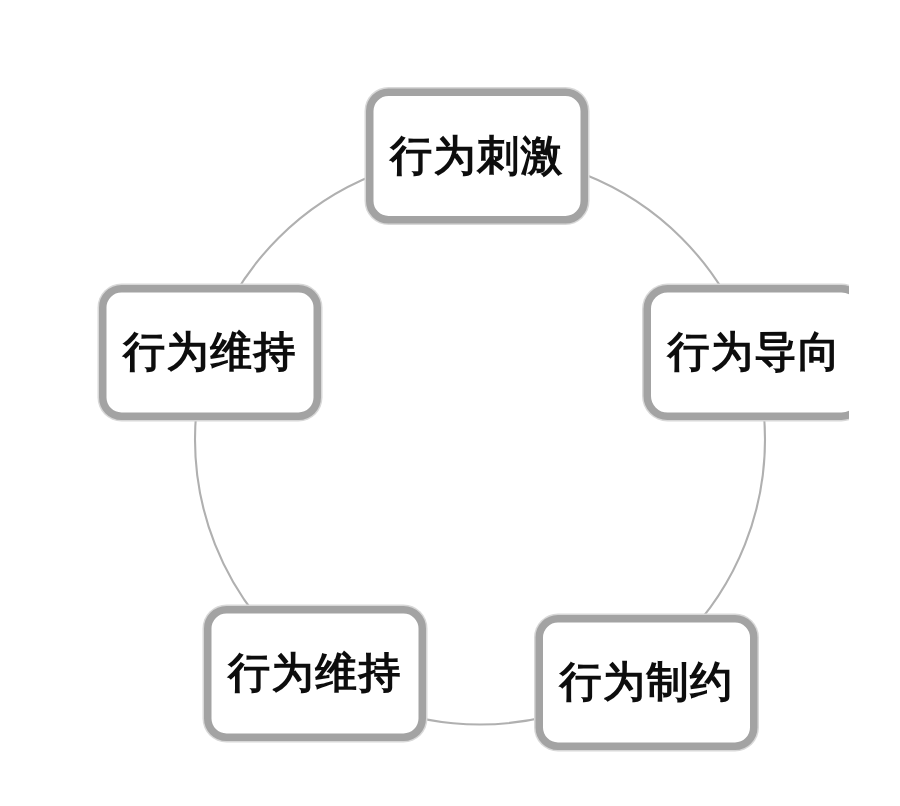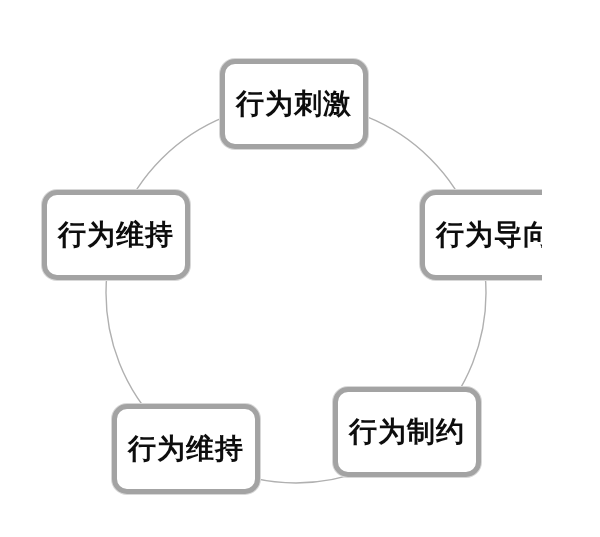--- a/index.html
+++ b/index.html
@@ -7,20 +7,21 @@
     padding: 0;
     background: #ffffff;
   }
   .canvas {
     position: relative;
     width: 542px;
     height: 537px;
     background: #ffffff;
     overflow: hidden;
     font-family: "Liberation Serif", "DejaVu Serif", serif;
+    margin-left: 24px;
   }
   .cycle-svg {
     position: absolute;
     left: 0;
     top: 0;
     width: 600px;
     height: 537px;
   }
   .node {
     position: absolute;
@@ -35,22 +36,22 @@
     align-items: center;
     justify-content: center;
     font-size: 28px;
     font-weight: 700;
     color: #0d0d0d;
     letter-spacing: 1px;
     z-index: 2;
     white-space: nowrap;
   }
   .node-top          { left: 220px; top:  59px; }
-  .node-right        { left: 420px; top: 190px; border-radius: 16px; }
-  .node-bottom-right { left: 333px; top: 387px; text-align: center; }
+  .node-right        { left: 405px; top: 190px; border-radius: 16px; }
+  .node-bottom-right { left: 333px; top: 410px; text-align: center; }
   .node-bottom-left  { left: 112px; top: 404px; }
   .node-left         { left:  42px; top: 190px; }
 </style>
 </head>
 <body>
 
 <div class="canvas">
 
   <svg class="cycle-svg" viewBox="0 0 600 537" xmlns="http://www.w3.org/2000/svg" aria-hidden="true">
     <circle cx="296" cy="293" r="190" fill="none" stroke-width="1.4" stroke="#b0b0b0"></circle>

